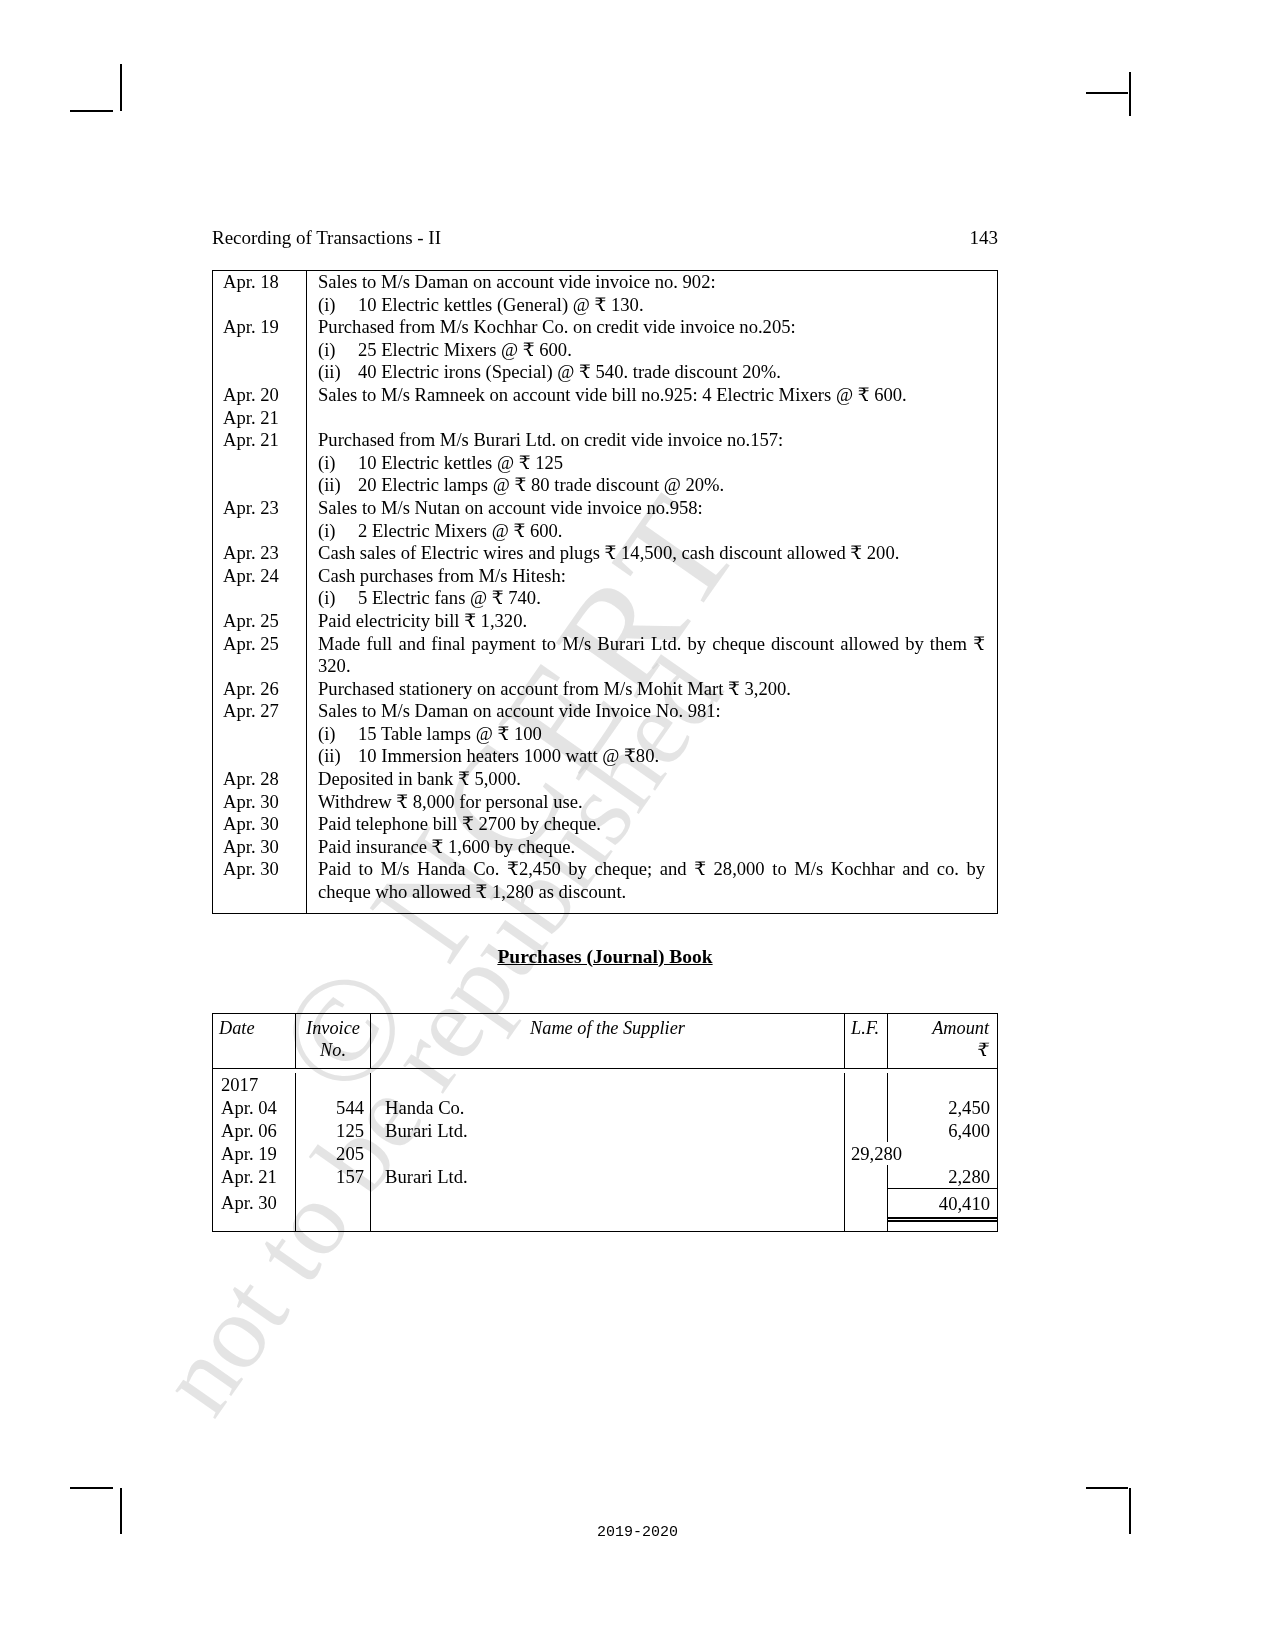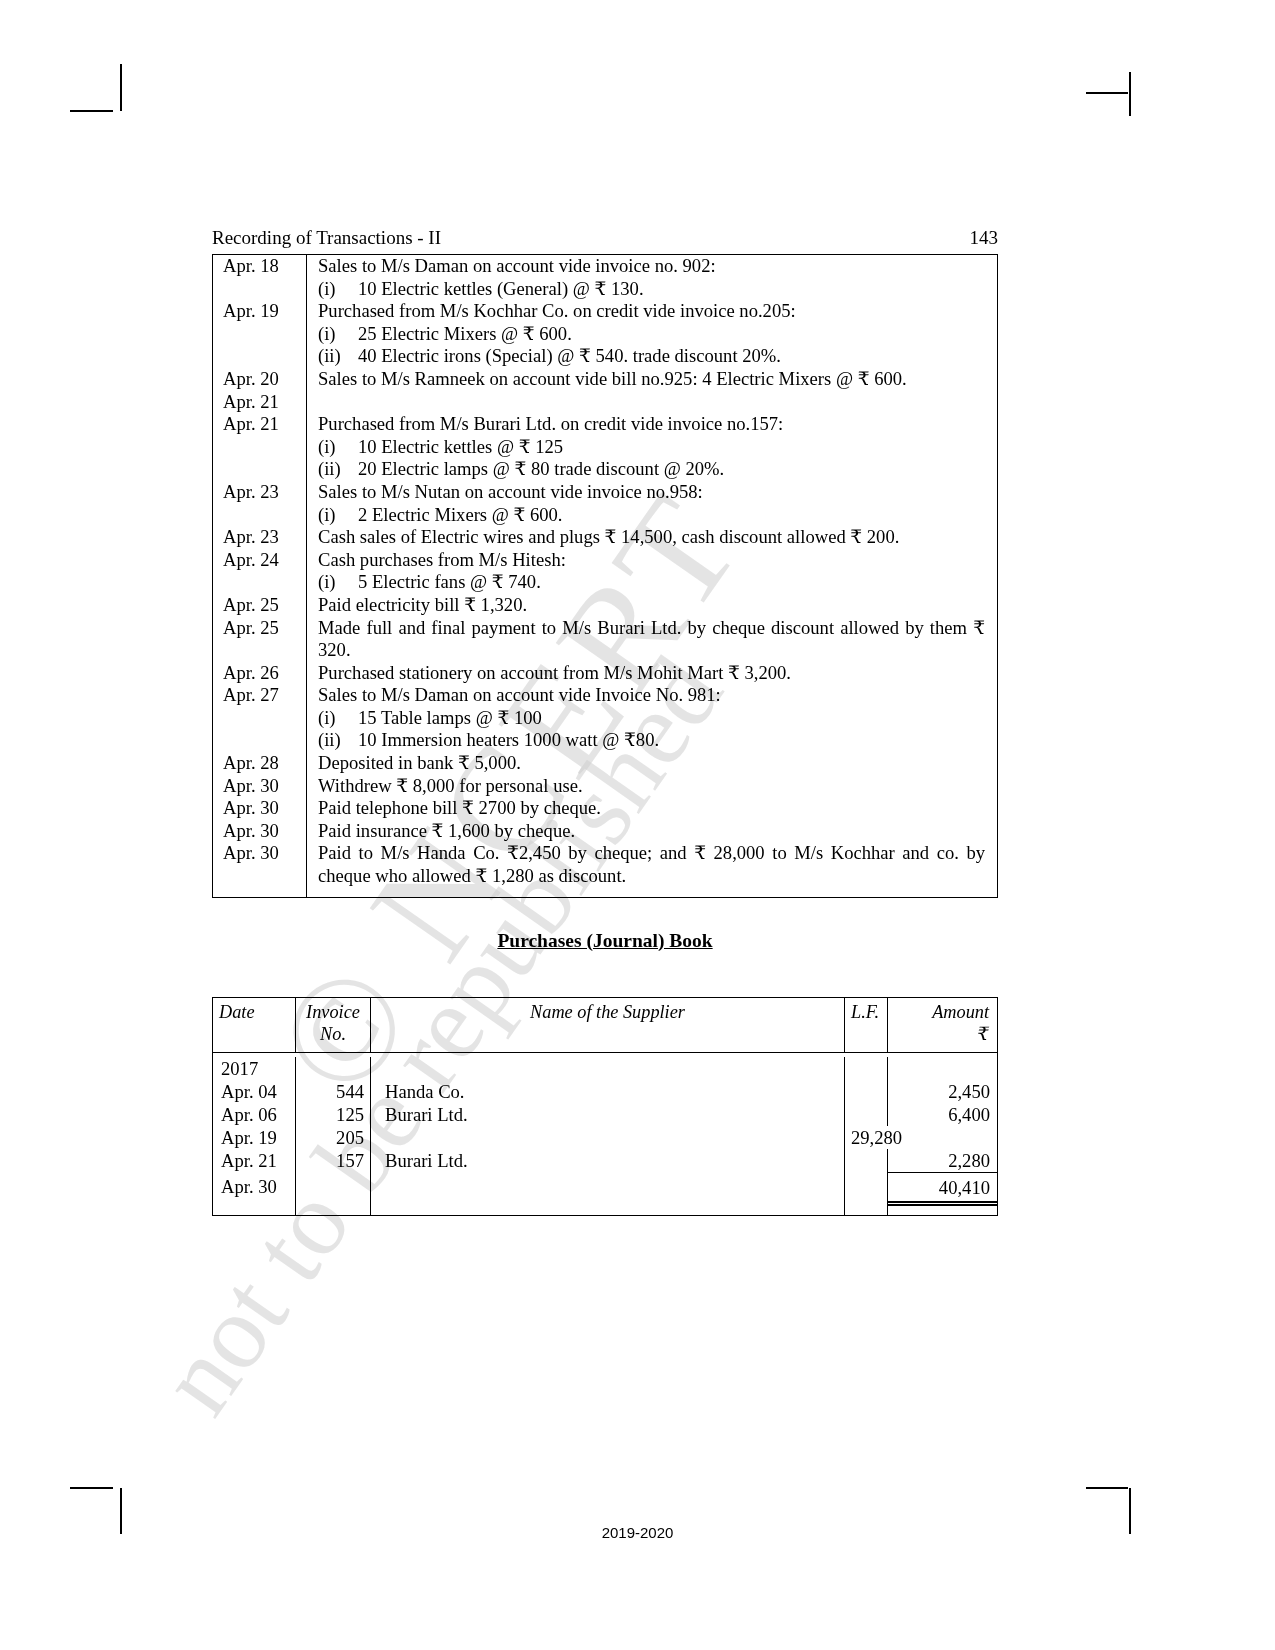--- a/index.html
+++ b/index.html
@@ -14,21 +14,21 @@
   
   .wm { position:absolute; z-index:0; color:#cfcfcf; opacity:.55; white-space:nowrap; pointer-events:none; }
   .wm1 { left:310px; top:990px; font-size:150px; letter-spacing:8px; transform:rotate(-55deg); transform-origin:0 50%; }
   .wm2 { left:185px; top:1340px; font-size:106px; transform:rotate(-55deg); transform-origin:0 50%; }
 
   
   .crop { position:absolute; background:#000; z-index:2; }
 
   
   .content { position:absolute; left:212px; top:226px; width:786px; z-index:1; }
-  .running { display:flex; justify-content:space-between; font-size:19px; line-height:24px; margin-bottom:4px;font-family:Liberation Serif, serif; }
+  .running { display:flex; justify-content:space-between; font-size:19px; line-height:24px; margin-bottom:20px;font-family:Liberation Serif, serif; }
 
   
   .trans-table { position:relative; border:1.6px solid #000; padding:0 0 9px; background:transparent; }
   .trans-divider { position:absolute; left:93px; top:0; bottom:0; width:0; border-left:1.3px solid #000; }
   .t-row { display:flex; }
   .t-date { flex:0 0 93px; padding-left:10px; font-size:18.6px; line-height:22.6px; }
   .t-desc { flex:1; padding:0 12px; font-size:18.6px; line-height:22.6px; }
   .t-para { text-align:justify; }
   .t-item { display:flex; }
   .t-marker { flex:0 0 40px; }
@@ -50,21 +50,21 @@
   .j-cell.c1 { text-align:right; }
   .j-cell.c2 { padding-left:14px; }
   .j-cell.c4 { text-align:right; padding-right:7px; }
   .j-cell.c0, .j-cell.c1, .j-cell.c2, .j-cell.c3 { border-right:1.3px solid #000; }
   .j-row.year-row { padding-top:4px; }
   .j-row.total-row .j-cell { padding-top:3px; padding-bottom:2px; }
   .j-row.total-row .c4 { border-top:1.3px solid #000; border-bottom:5px double #000; }
   .j-row.filler-row .j-cell { height:9px; }
 
   .footer { position:absolute; left:0; right:0; top:1524px; text-align:center; z-index:1;
-            font-family:Liberation Sans, sans-serif; font-size:15px; }
+            font-family:Liberation Mono, monospace; font-size:15px; }
 </style>
 </head>
 <body>
 
 <div class="page">
 
   <div class="crop" style="left:120px; top:64px; width:2px; height:47px;"></div>
   <div class="crop" style="left:70px; top:110px; width:43px; height:2px;"></div>
   <div class="crop" style="left:1086px; top:92px; width:42px; height:2px;"></div>
   <div class="crop" style="left:1129px; top:72px; width:2px; height:44px;"></div>

